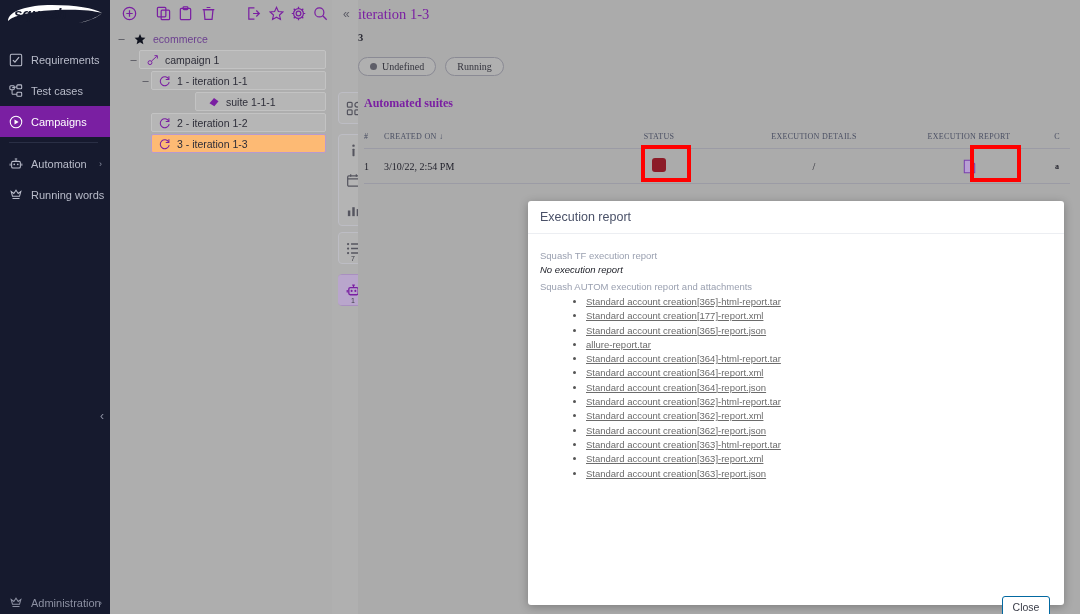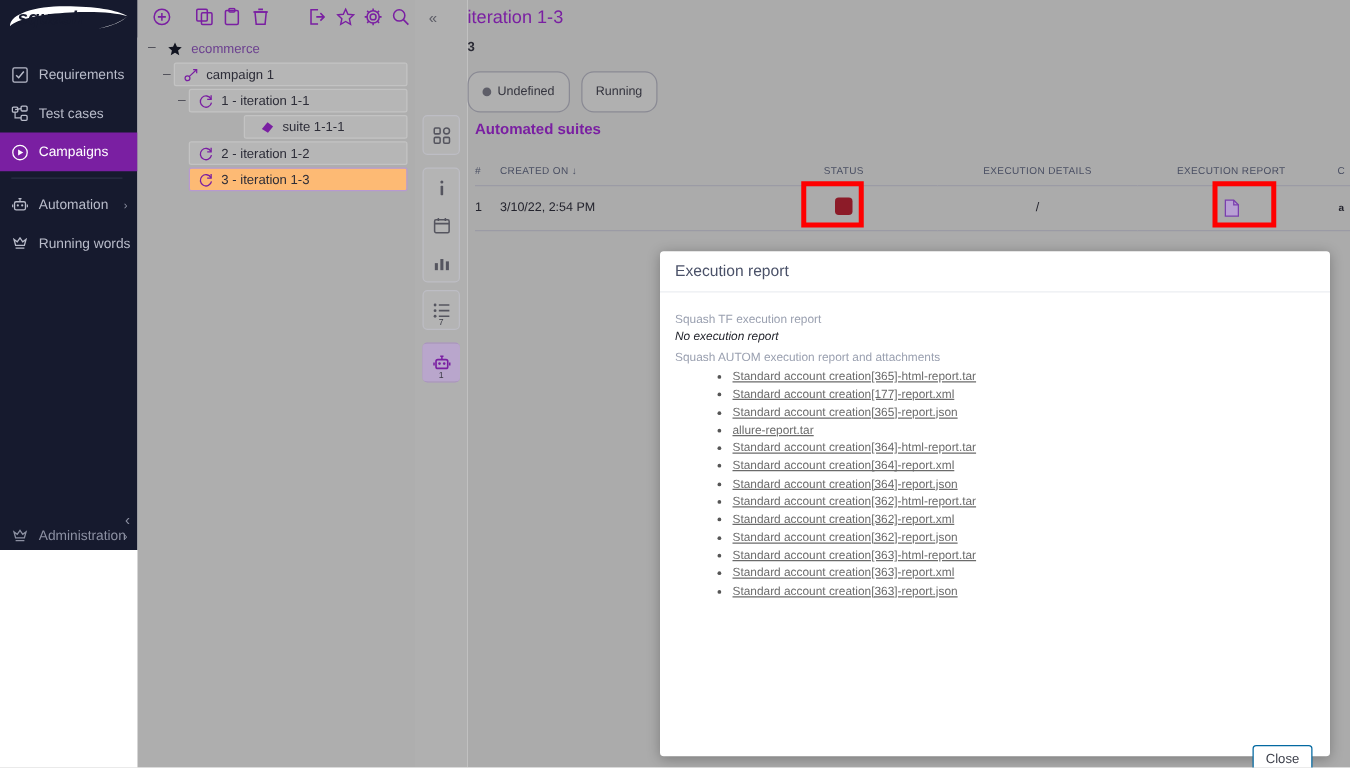--- a/index.html
+++ b/index.html
@@ -9,21 +9,21 @@
     background: #ffffff;
     overflow: hidden;
   }
   #app { position: relative; width: 1080px; height: 614px; }
 
   
   .dim { position: absolute; inset: 0; }
 
   
   .sidebar {
-    position: absolute; left: 0; top: 0; width: 110px; height: 440px;
+    position: absolute; left: 0; top: 0; width: 110px; height: 614px;
     background: #161a2e; color: #c3c6d4;
   }
   .logo-wrap {
     height: 30px; display: flex; align-items: center; padding-left: 6px;
     background: #161a2e;
   }
   .logo-svg { display: block; }
   .nav-list { margin-top: 14px; }
   .nav-item {
     height: 31px; display: flex; align-items: center; gap: 8px;
@@ -91,28 +91,29 @@
   }
   .rail-icon { width: 15px; height: 15px; display: block; }
   .rail-badge {
     position: absolute; bottom: 1px; left: 50%; transform: translateX(-50%);
     font-size: 7px; color: #3a3a44; line-height: 1;
   }
   .rail-btn.act { background: #b9a6cc; border-radius: 3px; }
 
   
   .main {
-    position: absolute; left: 374px; top: 0; right: 0; height: 614px;
+    position: absolute; left: 358px; top: 0; right: 0; height: 614px;
     background: #ababab;
+    font-family: Liberation Serif, serif;
   }
   .pg-title { position: absolute; left: 0px; top: 6px; font-size: 14.5px; color: #7a1fa2; }
   .pg-sub   { position: absolute; left: 0px; top: 32px; font-size: 10.5px; color: #2a2a34; font-weight: bold; }
   .chips { position: absolute; left: 0px; top: 57px; display: flex; gap: 9px; }
   .chip {
-    height: 33px; border: 1px solid #8a8a94; border-radius: 10px;
+    height: 19px; border: 1px solid #8a8a94; border-radius: 10px;
     display: flex; align-items: center; gap: 5px; padding: 0 11px;
     font-size: 10px; color: #33333d; background: #b0b0b0;
   }
   .chip-dot { width: 7px; height: 7px; border-radius: 50%; background: #5e5e68; display: block; }
 
   .section-title { position: absolute; left: 6px; top: 96px; font-size: 12px; color: #7a1fa2; font-weight: bold; }
 
   table.tbl { position: absolute; left: 6px; top: 128px; width: 706px; border-collapse: collapse; }
   table.tbl th {
     font-size: 8px; color: #4a4f63; font-weight: normal; letter-spacing: .3px;

